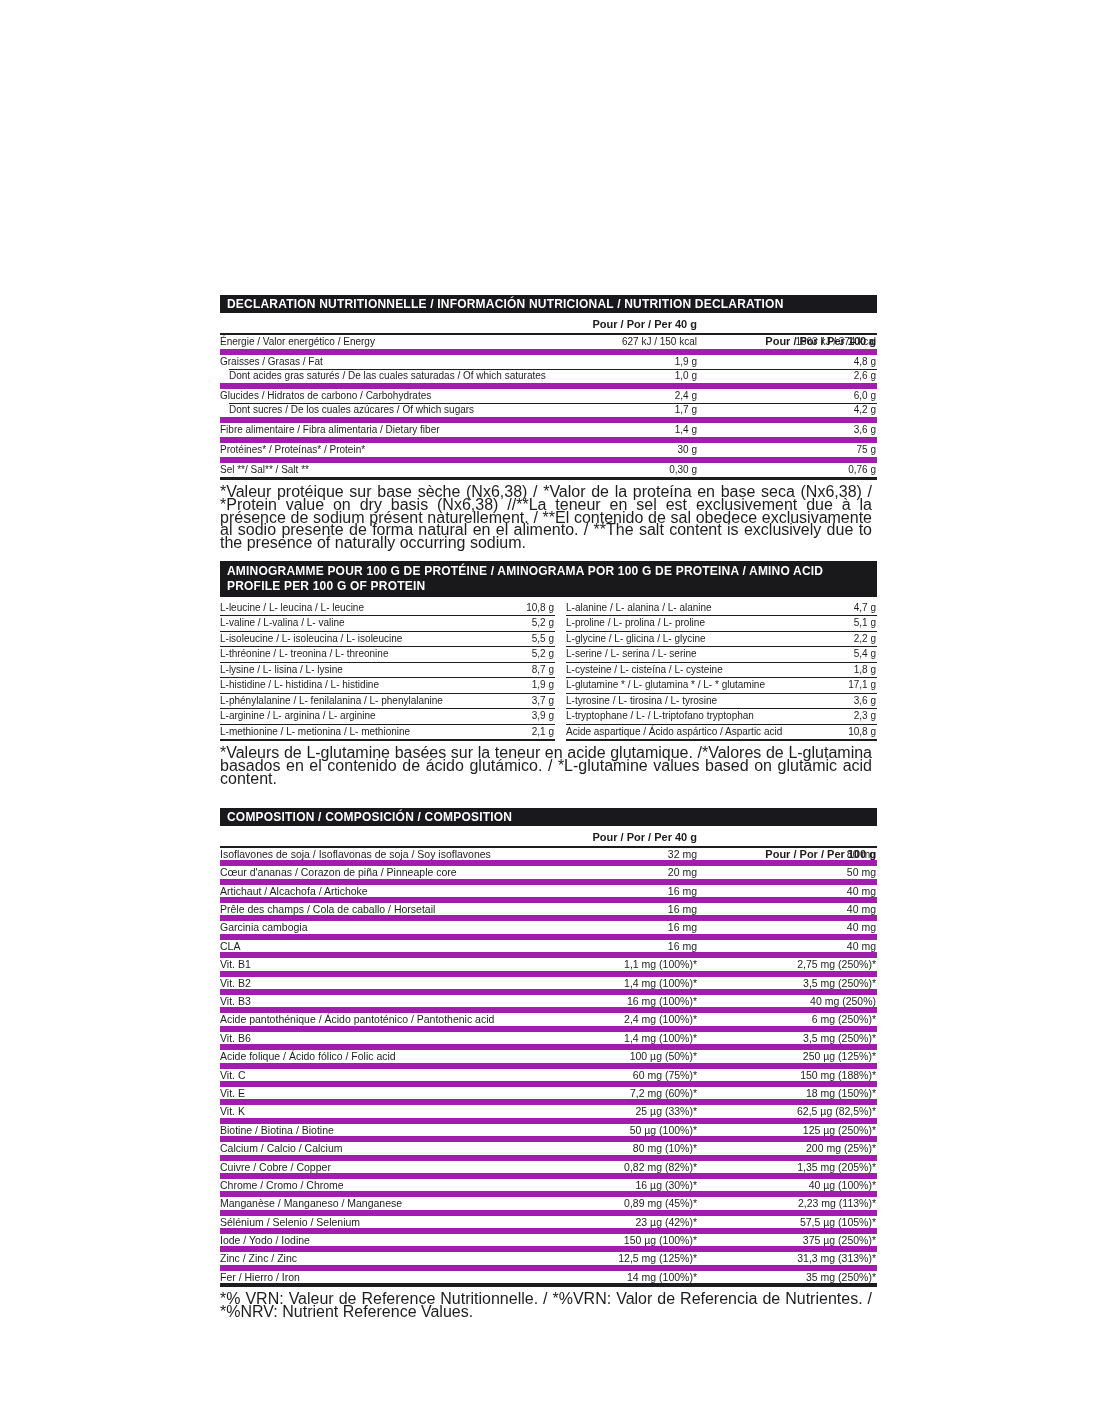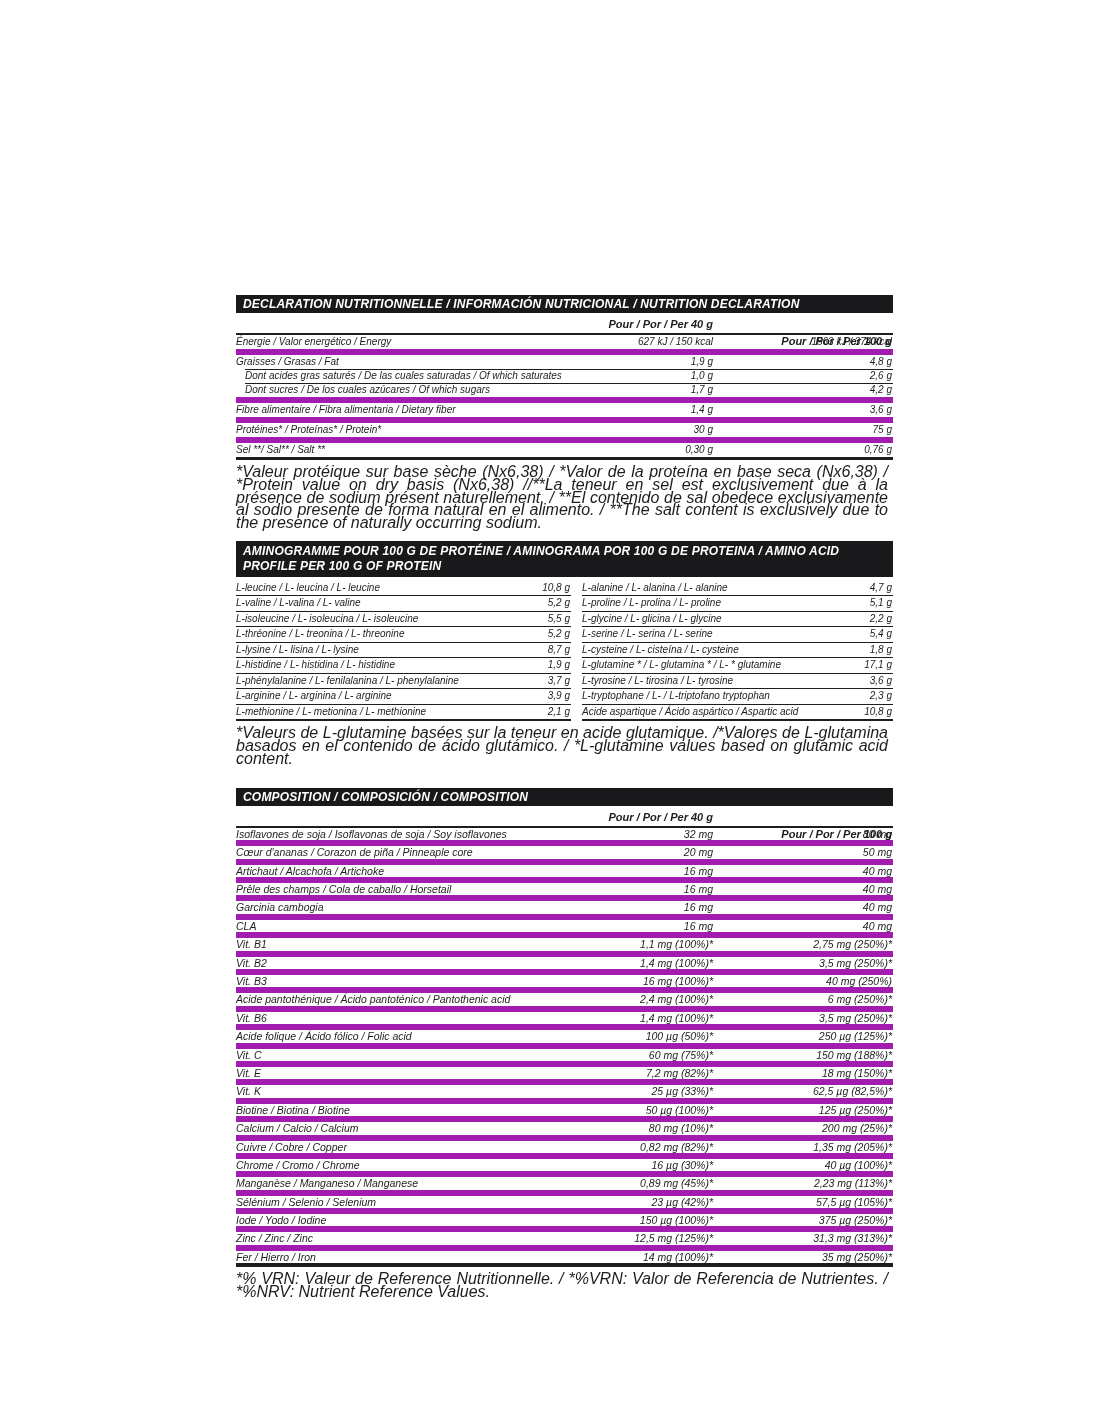--- a/index.html
+++ b/index.html
@@ -2,21 +2,21 @@
 <html><head>
 <meta charset="utf-8">
 <style>
   html,body { margin:0; padding:0; }
   body {
     width:1100px; height:1422px; position:relative;
     background:#ffffff; color:#1d1d20;
     font-family:"Liberation Sans", sans-serif;
     -webkit-font-smoothing:antialiased;
   }
-  .sheet { position:absolute; left:236px; top:295px; width:657px;font-style:italic; }
+  .sheet { position:absolute; left:220px; top:295px; width:657px; }
 
   .bar {
     background:#19191c; color:#ffffff; font-weight:bold;
     font-size:12px; letter-spacing:.2px; padding:0 7px; box-sizing:border-box;
   }
   .bar.single { height:18px; line-height:18px; }
   .bar.double { padding:3px 7px; line-height:15px; }
 
   .table { border-bottom:3px solid #1d1d20; }
   .hrow {
@@ -73,20 +73,25 @@
         <div class="trow">
           <span class="lbl">Graisses / Grasas / Fat</span>
           <span class="v40">1,9 g</span>
           <span class="v100">4,8 g</span>
         </div>
         <div class="trow indent">
           <span class="lbl">Dont acides gras saturés / De las cuales saturadas / Of which saturates</span>
           <span class="v40">1,0 g</span>
           <span class="v100">2,6 g</span>
         </div>
+        <div class="trow">
+          <span class="lbl">Glucides / Hidratos de carbono / Carbohydrates</span>
+          <span class="v40">2,4 g</span>
+          <span class="v100">6,0 g</span>
+        </div>
         <div class="trow indent">
           <span class="lbl">Dont sucres / De los cuales azúcares / Of which sugars</span>
           <span class="v40">1,7 g</span>
           <span class="v100">4,2 g</span>
         </div>
         <div class="trow">
           <span class="lbl">Fibre alimentaire / Fibra alimentaria / Dietary fiber</span>
           <span class="v40">1,4 g</span>
           <span class="v100">3,6 g</span>
         </div>
@@ -257,21 +262,21 @@
           <span class="v40">100 µg (50%)*</span>
           <span class="v100">250 µg (125%)*</span>
         </div>
         <div class="trow">
           <span class="lbl">Vit. C</span>
           <span class="v40">60 mg (75%)*</span>
           <span class="v100">150 mg (188%)*</span>
         </div>
         <div class="trow">
           <span class="lbl">Vit. E</span>
-          <span class="v40">7,2 mg (82%)*</span>
+          <span class="v40">7,2 mg (60%)*</span>
           <span class="v100">18 mg (150%)*</span>
         </div>
         <div class="trow">
           <span class="lbl">Vit. K</span>
           <span class="v40">25 µg (33%)*</span>
           <span class="v100">62,5 µg (82,5%)*</span>
         </div>
         <div class="trow">
           <span class="lbl">Biotine / Biotina / Biotine</span>
           <span class="v40">50 µg (100%)*</span>

